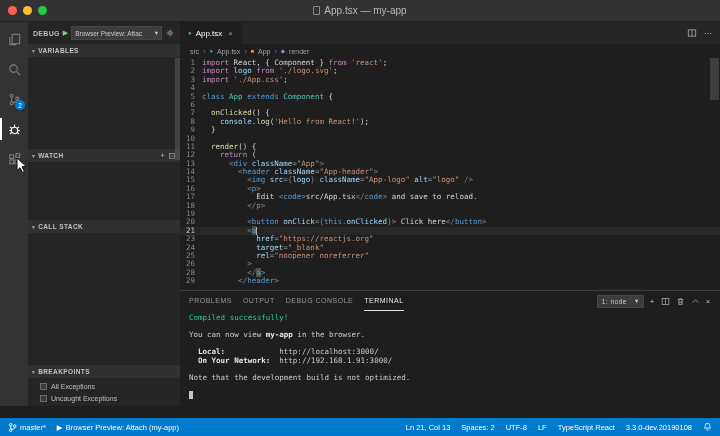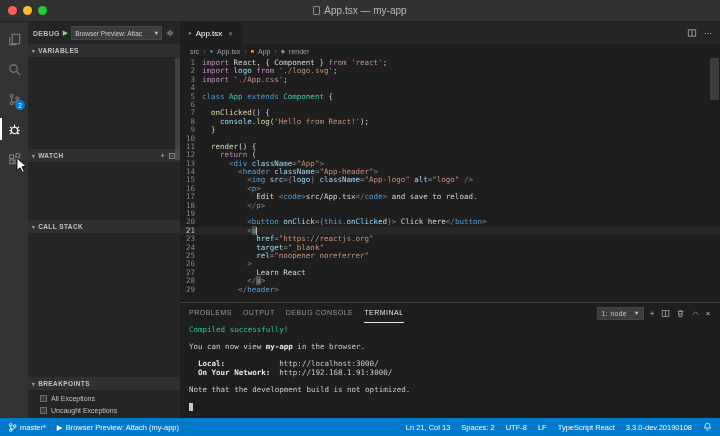--- a/index.html
+++ b/index.html
@@ -94,21 +94,21 @@
     padding:0 4px; font-size:6.5px; color:#cccccc; cursor:pointer; }
   .pa-glyph { font-size:8px; cursor:pointer; }
   .terminal { flex:1 1 auto; min-height:0; padding:3px 9px 0 9px; font-family:"DejaVu Sans Mono", monospace;
     font-size:7.5px; line-height:8.6px; color:#cccccc; overflow:hidden; }
   .term-line { height:8.6px; white-space:pre; }
   .tok.tg{color:#23d18b;} .tok.tw{color:#cccccc;} .tok.tbold{color:#e8e8e8; font-weight:bold;} .tok.tc{color:#29b8db;}
   .term-cursor { display:inline-block; width:4px; height:8px; background:#c8c8c8; }
 
   
   .statusbar { flex:0 0 18px; background:#007acc; color:#ffffff; display:flex; align-items:center;
-    gap:11px; padding:0 8px; font-size:7.5px; }
+    gap:11px; padding:0 8px; font-size:7.5px;margin-top:12px; }
   .sb-item { display:flex; align-items:center; gap:3px; cursor:pointer; white-space:nowrap; }
   .sb-item svg { stroke:#ffffff; fill:none; stroke-width:1.1; }
   .sb-right { margin-left:auto; display:flex; align-items:center; gap:11px; }
 
   .mouse { position:absolute; left:16px; top:157px; z-index:99; pointer-events:none; }
 </style>
 </head>
 <body>
 
 <div class="window">
@@ -277,21 +277,20 @@
             <div class="code-line"><span class="ln">16</span><span class="lc"><span class="tok p">          &lt;</span><span class="tok b">p</span><span class="tok p">&gt;</span></span></div>
             <div class="code-line"><span class="ln">17</span><span class="lc"><span class="tok w">            Edit </span><span class="tok p">&lt;</span><span class="tok b">code</span><span class="tok p">&gt;</span><span class="tok w">src/App.tsx</span><span class="tok p">&lt;/</span><span class="tok b">code</span><span class="tok p">&gt;</span><span class="tok w"> and save to reload.</span></span></div>
             <div class="code-line"><span class="ln">18</span><span class="lc"><span class="tok p">          &lt;/</span><span class="tok b">p</span><span class="tok p">&gt;</span></span></div>
             <div class="code-line"><span class="ln">19</span><span class="lc"></span></div>
             <div class="code-line"><span class="ln">20</span><span class="lc"><span class="tok p">          &lt;</span><span class="tok b">button</span><span class="tok w"> </span><span class="tok v">onClick</span><span class="tok p">={</span><span class="tok b">this</span><span class="tok p">.</span><span class="tok v">onClicked</span><span class="tok p">}&gt;</span><span class="tok w"> Click here</span><span class="tok p">&lt;/</span><span class="tok b">button</span><span class="tok p">&gt;</span></span></div>
             <div class="code-line active"><span class="ln">21</span><span class="lc"><span class="tok p">          &lt;</span><span class="tok b h">a</span><span class="cursor"></span></span></div>
             <div class="code-line"><span class="ln">23</span><span class="lc"><span class="tok w">            </span><span class="tok v">href</span><span class="tok p">=</span><span class="tok s">"https://reactjs.org"</span></span></div>
             <div class="code-line"><span class="ln">24</span><span class="lc"><span class="tok w">            </span><span class="tok v">target</span><span class="tok p">=</span><span class="tok s">"_blank"</span></span></div>
             <div class="code-line"><span class="ln">25</span><span class="lc"><span class="tok w">            </span><span class="tok v">rel</span><span class="tok p">=</span><span class="tok s">"noopener noreferrer"</span></span></div>
             <div class="code-line"><span class="ln">26</span><span class="lc"><span class="tok w">          </span><span class="tok p">&gt;</span></span></div>
-            <div class="code-line"><span class="ln">27</span><span class="lc"><span class="tok w">            Learn React</span></span></div>
             <div class="code-line"><span class="ln">28</span><span class="lc"><span class="tok p">          &lt;/</span><span class="tok b h">a</span><span class="tok p">&gt;</span></span></div>
             <div class="code-line"><span class="ln">29</span><span class="lc"><span class="tok p">        &lt;/</span><span class="tok b">header</span><span class="tok p">&gt;</span></span></div>
           </div>
         <div class="ed-scroll"></div>
       </div>
 
       <div class="panel">
         <div class="panel-header">
           <span class="panel-tab">PROBLEMS</span>
           <span class="panel-tab">OUTPUT</span>

